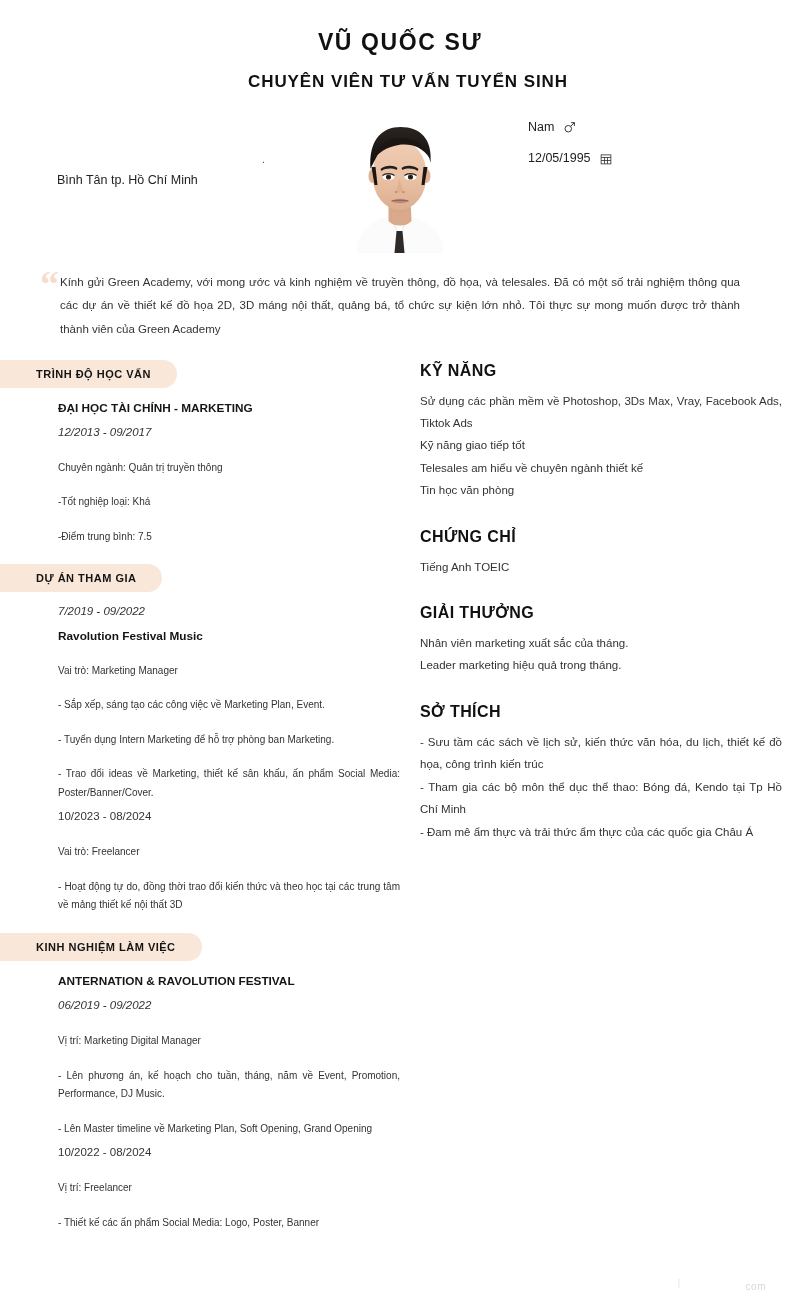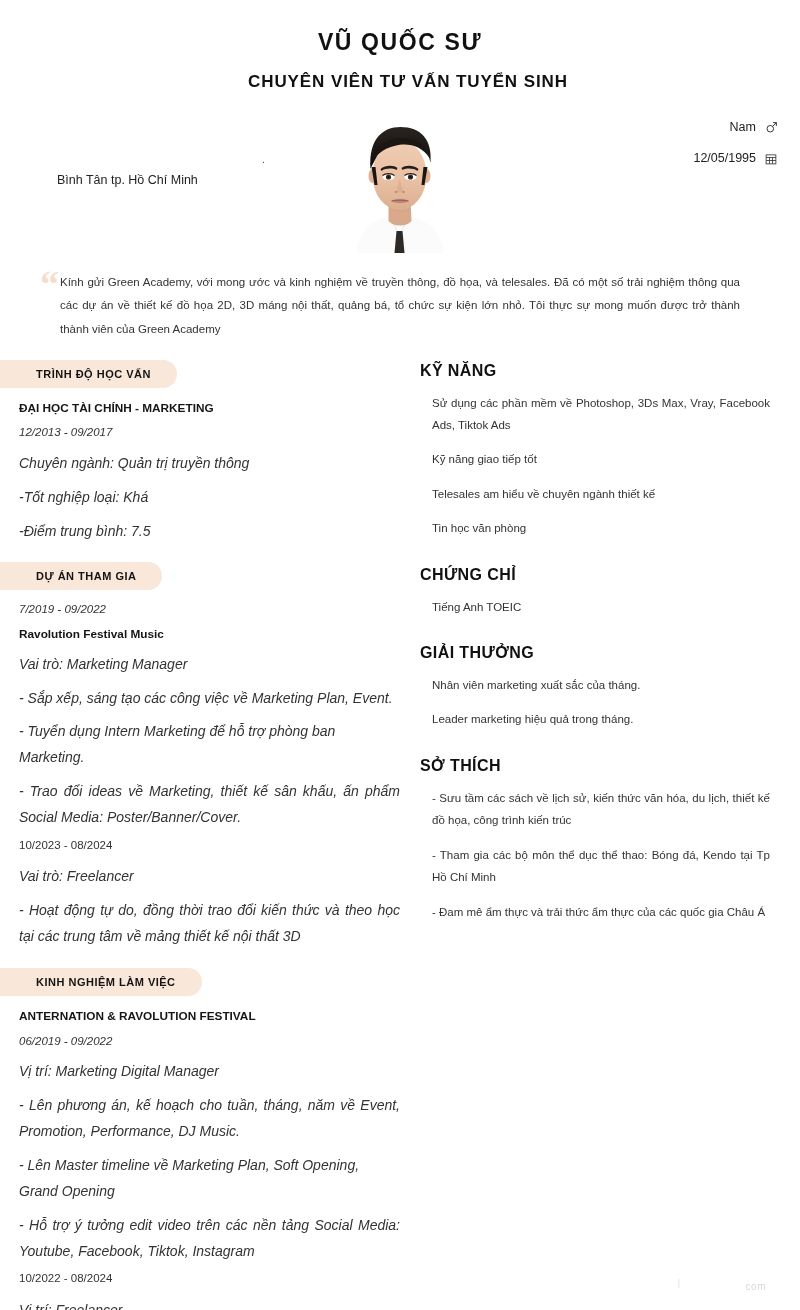--- a/index.html
+++ b/index.html
@@ -79,21 +79,20 @@
     position: absolute;
     right: 22px;
     top: 8px;
     width: 250px;
     text-align: right;
     font-size: 12.5px;
     color: #222;
   }
   .id-line {
     display: flex;
-    justify-content: flex-end;
     align-items: center;
     gap: 8px;
     margin-bottom: 14px;
     line-height: 1.4;
   }
   .id-line .ico {
     display: inline-flex;
     width: 14px;
     height: 14px;
     align-items: center;
@@ -141,21 +140,21 @@
     display: inline-block;
     background: #f9e7da;
     border-radius: 0 16px 16px 0;
     padding: 8px 26px 8px 36px;
     font-size: 11px;
     font-weight: bold;
     letter-spacing: 0.5px;
     color: #141414;
     margin: 0 16px 10px 0;
   }
-  .left-block { padding: 0 20px 0 19px; }
+  .left-block { padding: 0 20px 0 58px; }
 
   .org-name {
     font-size: 11.8px;
     font-weight: bold;
     color: #151515;
     margin: 2px 0 6px 0;
     line-height: 1.5;
   }
   .date-range {
     font-size: 11.5px;
@@ -164,43 +163,42 @@
     margin: 0 0 6px 0;
     line-height: 1.7;
   }
   .date-plain {
     font-size: 11.5px;
     color: #333;
     margin: 0 0 4px 0;
     line-height: 1.85;
   }
   .line {
-    font-size: 14px;
+    font-size: 10px;
     color: #333;
-    margin: 8px 0 4px 0;
+    margin: 16px 0 4px 0;
     line-height: 1.85;
-    font-style: italic;
   }
   .line.justify { text-align: justify; }
 
   
   .right-head {
     font-size: 16px;
     font-weight: bold;
     letter-spacing: 0.4px;
     color: #111111;
     margin: 0 0 10px 0;
   }
   .right-block { margin-bottom: 26px; }
   .right-block:first-child { margin-top: 2px; }
   .r-line {
     font-size: 11.5px;
     color: #333;
     line-height: 1.95;
-    margin: 12px;
+    margin: 0;
   }
   .r-line.justify { text-align: justify; }
 
   
   .footer-mark {
     position: absolute;
     bottom: 18px;
     right: 34px;
     font-size: 10px;
     color: #d8d8d8;
@@ -364,21 +362,20 @@
     <div style="margin-top:18px">
       <div class="badge-head">KINH NGHIỆM LÀM VIỆC</div>
       <div class="left-block">
 
         <div>
           <div class="org-name">ANTERNATION &amp; RAVOLUTION FESTIVAL</div>
           <div class="date-range">06/2019 - 09/2022</div>
           <div class="line">Vị trí: Marketing Digital Manager</div>
           <div class="line justify">- Lên phương án, kế hoạch cho tuần, tháng, năm về Event, Promotion, Performance, DJ Music.</div>
           <div class="line">- Lên Master timeline về Marketing Plan, Soft Opening, Grand Opening</div>
-          <div class="line justify">- Hỗ trợ ý tưởng edit video trên các nền tảng Social Media: Youtube, Facebook, Tiktok, Instagram</div>
         </div>
 
         <div>
           <div class="date-plain">10/2022 - 08/2024</div>
           <div class="line">Vị trí: Freelancer</div>
           <div class="line">- Thiết kế các ấn phẩm Social Media: Logo, Poster, Banner</div>
 
         </div>
 
       </div>

